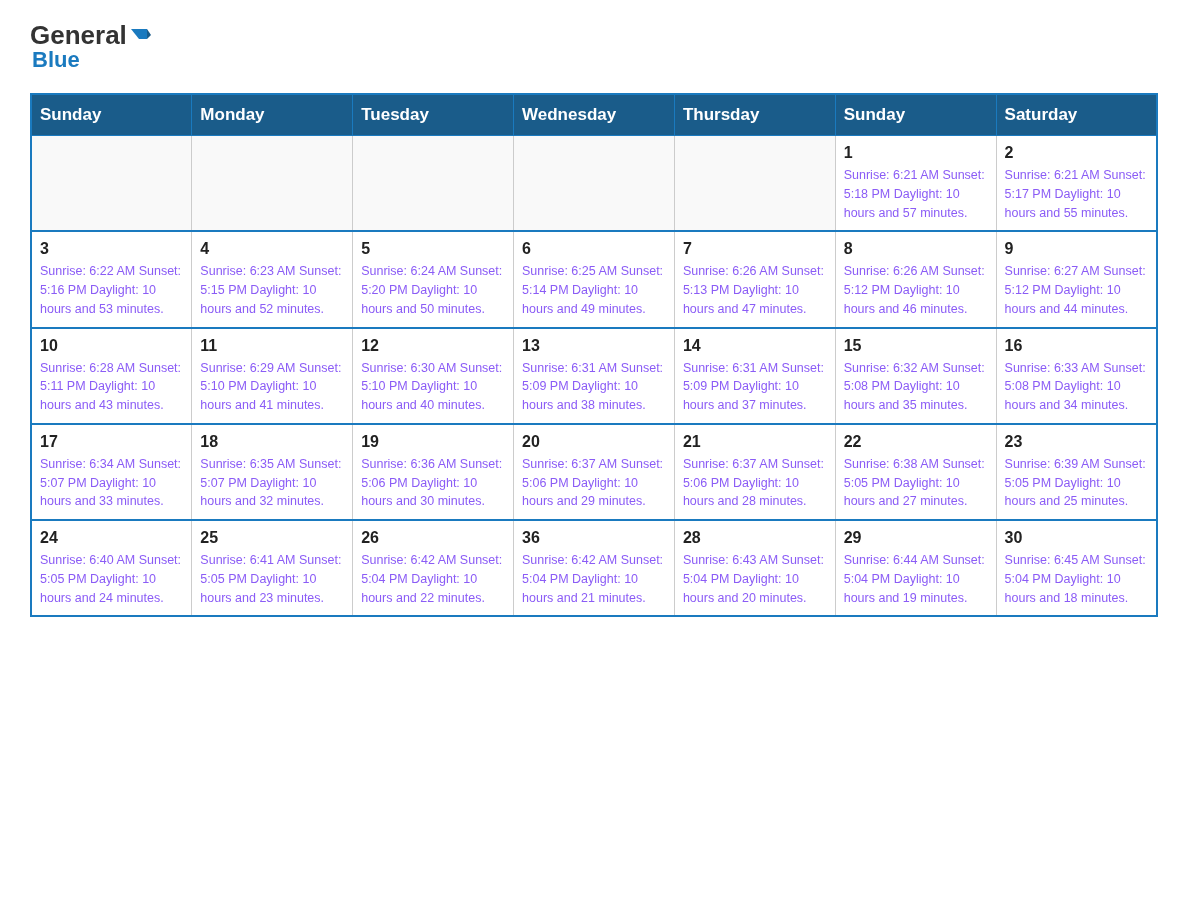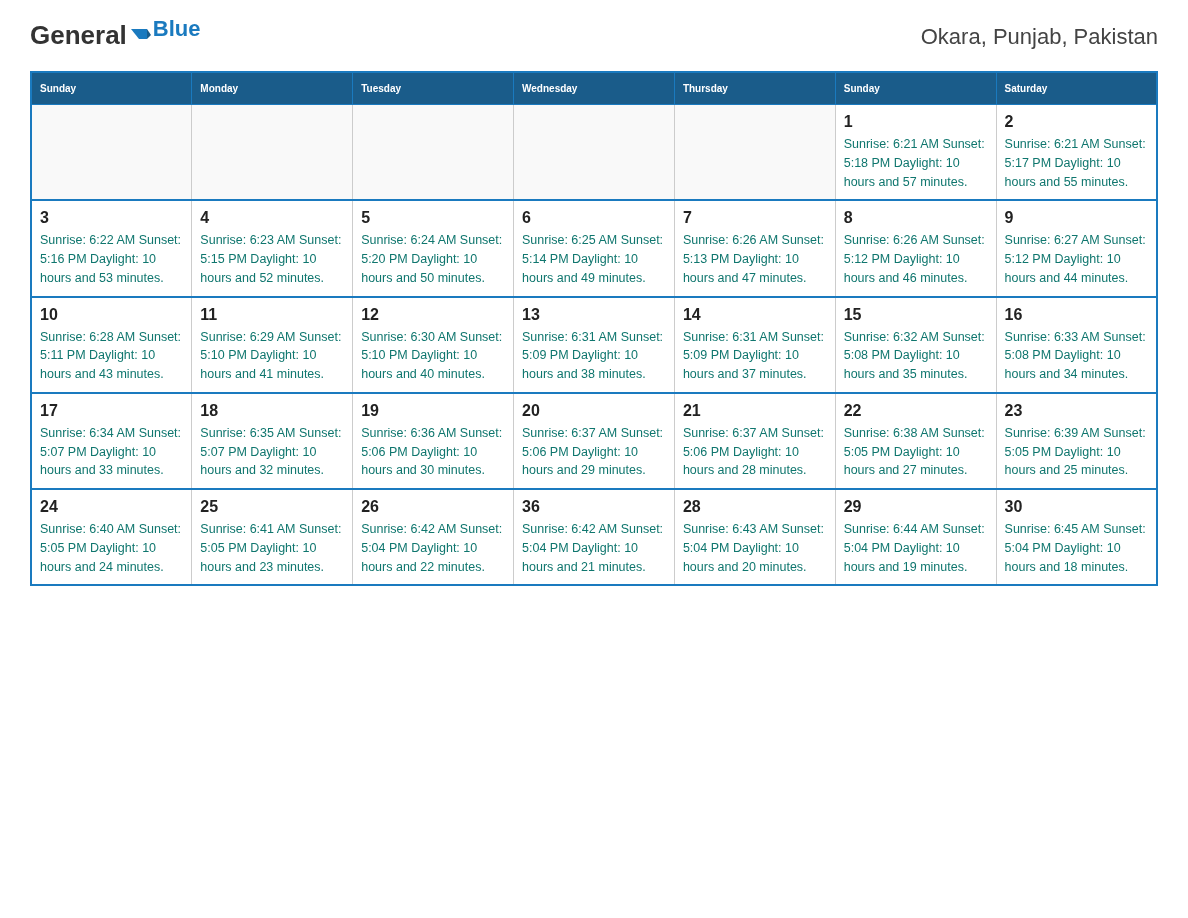--- a/index.html
+++ b/index.html
@@ -12,21 +12,21 @@
       min-height: 918px;
     }
     .header {
       display: flex;
       justify-content: space-between;
       align-items: flex-start;
       margin-bottom: 20px;
     }
     .logo {
       display: flex;
-      flex-direction: row;
+      flex-direction: column;
       align-items: flex-start;
     }
     .logo-text {
       display: flex;
       align-items: center;
       font-size: 26px;
       font-weight: bold;
       color: #333;
     }
     .logo-sub {
@@ -51,21 +51,21 @@
       margin-top: 4px;
     }
     .calendar {
       width: 100%;
       border-collapse: collapse;
       border: 2px solid #1a7abf;
     }
     .calendar thead tr th {
       background-color: #1a5c8a;
       color: #fff;
-      font-size: 10px;
+      font-size: 17px;
       font-weight: bold;
       padding: 10px 8px;
       text-align: left;
       border: 1px solid #1a7abf;
     }
     .calendar tbody tr {
       border-bottom: 2px solid #1a7abf;
     }
     .calendar tbody tr td {
       vertical-align: top;
@@ -81,21 +81,21 @@
     }
     .day-number {
       font-size: 16px;
       font-weight: bold;
       color: #222;
       display: block;
       margin-bottom: 4px;
     }
     .day-info {
       font-size: 12.5px;
-      color: #0f766e;
+      color: #8b5cf6;
       line-height: 1.5;
     }
     .empty-cell {
       background: #f9f9f9;
     }
   </style>
 </head>
 <body>
 
 <div class="header">
@@ -105,21 +105,20 @@
       <div style="display:inline-flex; align-items:center; margin-left:2px;">
         <svg width="22" height="22" viewBox="0 0 22 22">
           <polygon points="2,4 18,4 18,14 10,14" fill="#1a7abf"></polygon>
           <polygon points="18,4 22,10 18,14" fill="#1a5c8a"></polygon>
         </svg>
       </div>
     </div>
     <div class="logo-sub">Blue</div>
   </div>
   <div class="title-section">
-    <div class="location">Okara, Punjab, Pakistan</div>
   </div>
 </div>
 
 <table class="calendar">
   <thead>
     <tr>
     <th>Sunday</th>
         <th>Monday</th>
         <th>Tuesday</th>
         <th>Wednesday</th>

